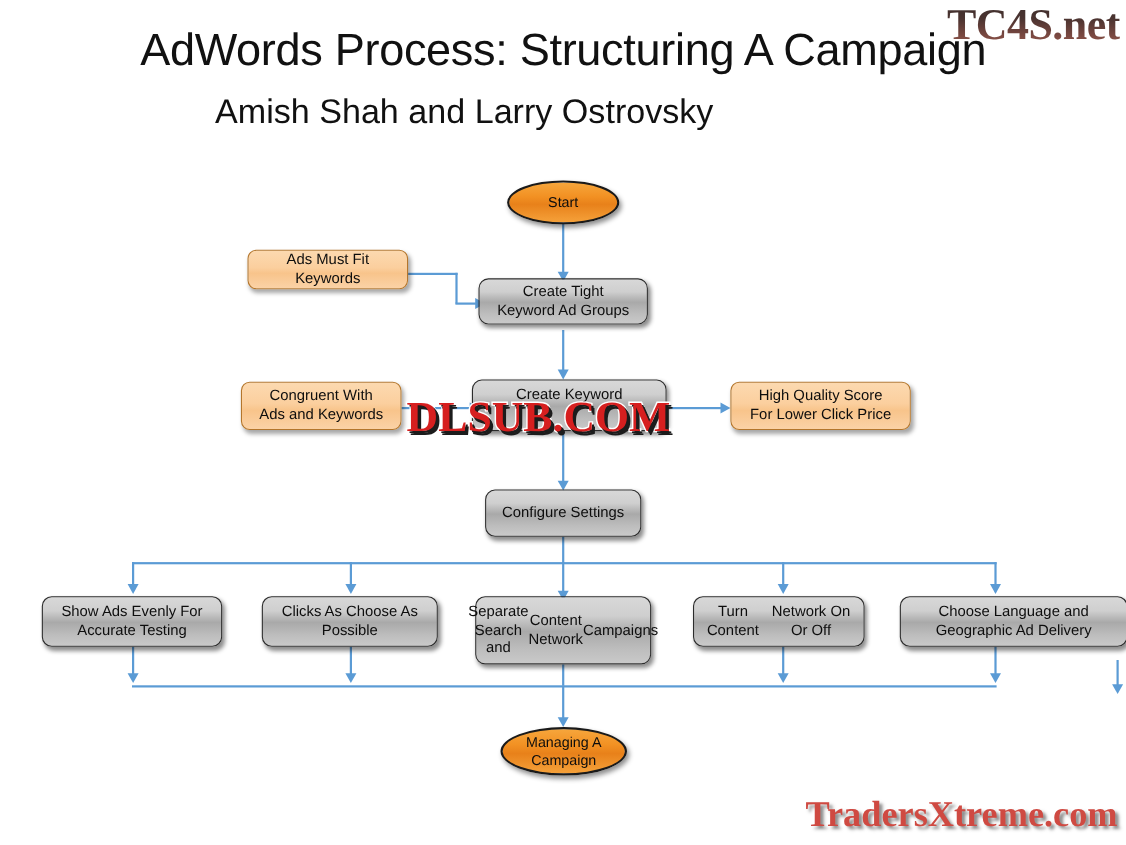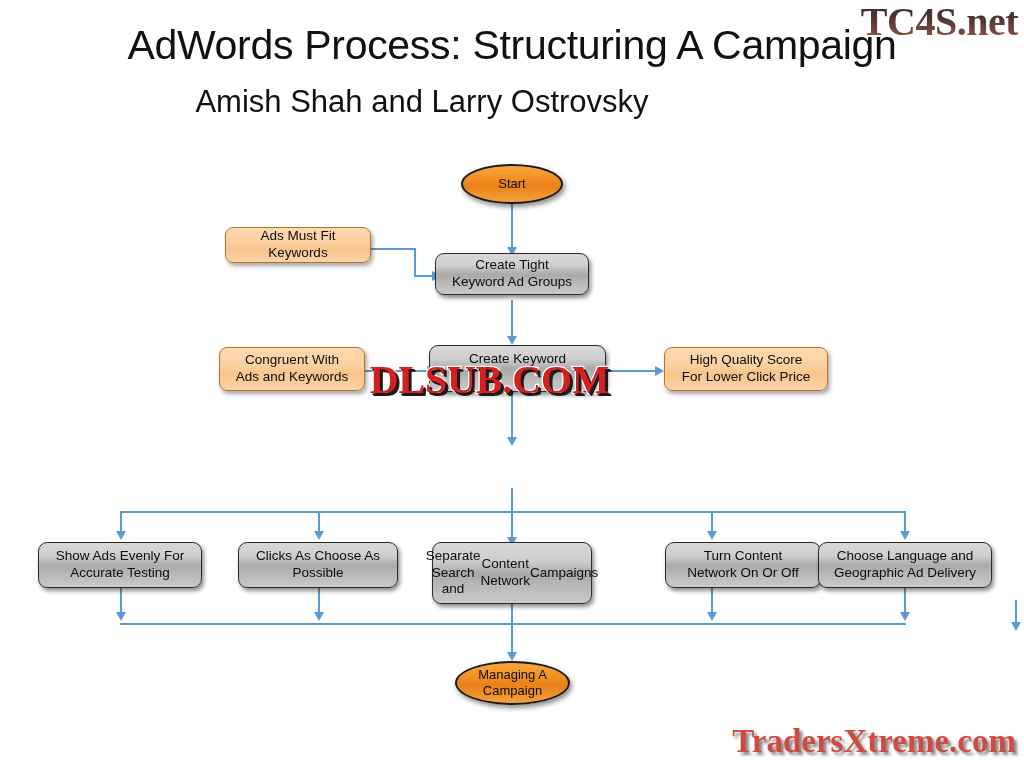--- a/index.html
+++ b/index.html
@@ -249,43 +249,46 @@
   <div class="node box-tan" style="left:219px; top:347px; width:146px; height:44px; flex-direction:column;">
     <span>Congruent With</span>
     <span>Ads and Keywords</span>
   </div>
 
   <div class="node box-tan" style="left:664px; top:347px; width:164px; height:44px; flex-direction:column;">
     <span>High Quality Score</span>
     <span>For Lower Click Price</span>
   </div>
 
+  <div class="node box-gray" style="left:441px; top:445px; width:142px; height:43px;">
+    <span>Configure Settings</span>
+  </div>
 
   <div class="node box-gray" style="left:38px; top:542px; width:164px; height:46px; flex-direction:column;">
     <span>Show Ads Evenly For</span>
     <span>Accurate Testing</span>
   </div>
 
   <div class="node box-gray" style="left:238px; top:542px; width:160px; height:46px; flex-direction:column;">
     <span>Clicks As Choose As</span>
     <span>Possible</span>
   </div>
 
   <div class="node box-gray" style="left:432px; top:542px; width:160px; height:62px; flex-direction:row;align-items:center;">
     <span>Separate Search and</span>
     <span>Content Network</span>
     <span>Campaigns</span>
   </div>
 
-  <div class="node box-gray" style="left:665px; top:542px; width:156px; height:46px; flex-direction:column;text-align:center;">
+  <div class="node box-gray" style="left:630px; top:542px; width:156px; height:46px; flex-direction:row;text-align:center;">
     <span>Turn Content</span>
     <span>Network On Or Off</span>
   </div>
 
-  <div class="node box-gray" style="left:818px; top:542px; width:174px; height:46px; flex-direction:column;">
+  <div class="node box-gray" style="left:818px; top:542px; width:207px; height:46px; flex-direction:column;">
     <span>Choose Language and</span>
     <span>Geographic Ad Delivery</span>
   </div>
 
   <div class="node ellipse-orange" style="left:455px; top:661px; width:115px; height:44px; flex-direction:column;">
     <span>Managing A</span>
     <span>Campaign</span>
   </div>
 
   <div class="wm-dlsub">DLSUB.COM</div>

